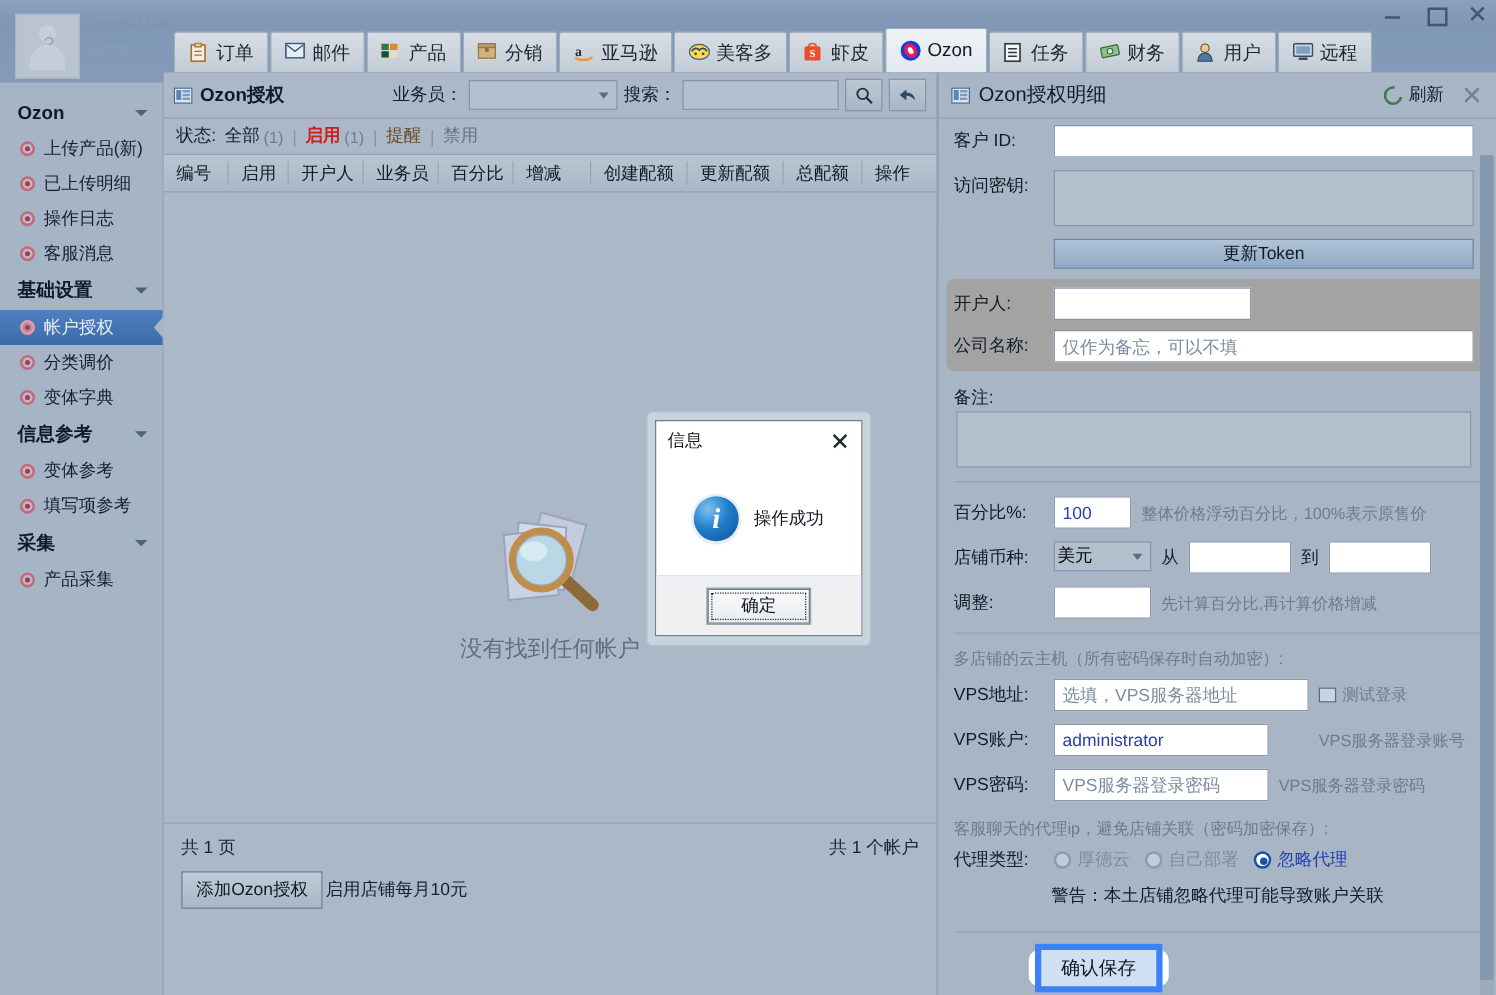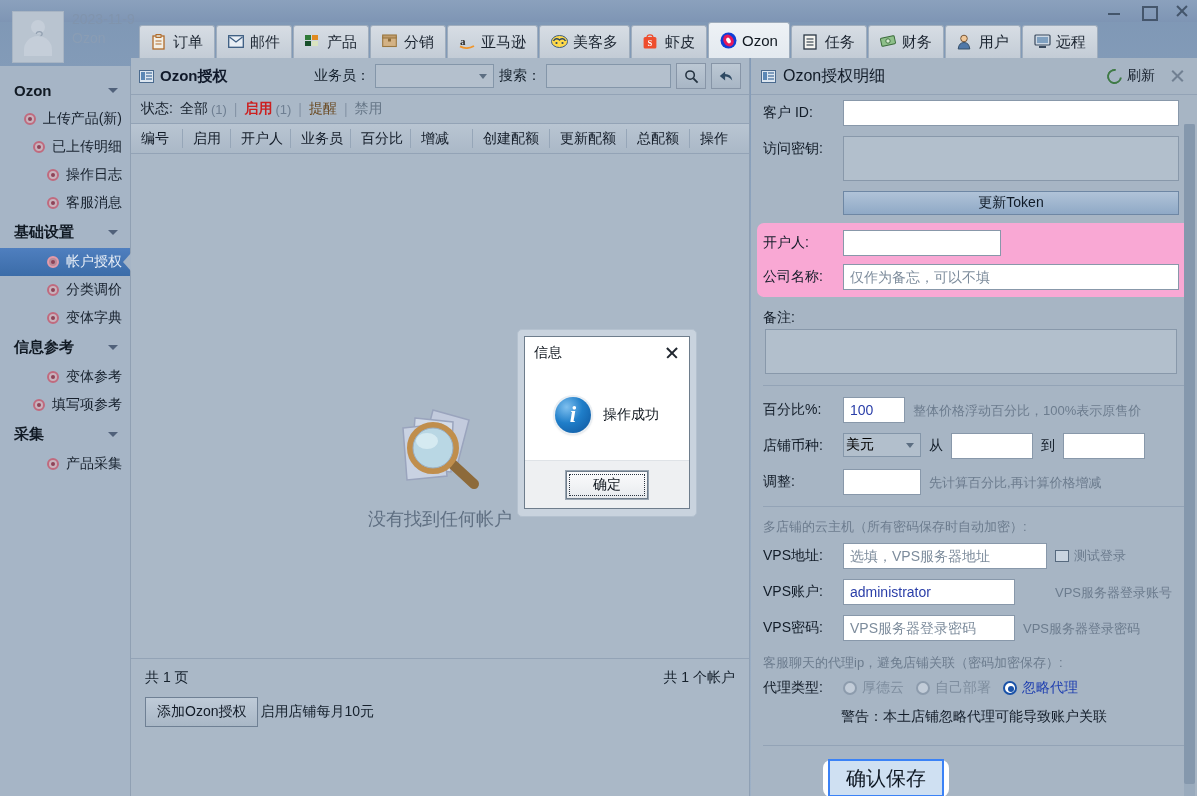--- a/index.html
+++ b/index.html
@@ -73,21 +73,21 @@
     padding-top:10px;
   }
   .sb-group {
     display:flex; align-items:center; justify-content:space-between;
     padding:6px 12px 6px 14px; font-weight:bold; font-size:15px; color:#111a24;
     cursor:pointer;
   }
   .sb-group .caret { width:0;height:0;border-left:5px solid transparent;border-right:5px solid transparent;border-top:5px solid #50617a; }
   .sb-item {
     display:flex; align-items:center; gap:7px;
-    padding:5px 8px 5px 16px; font-size:14px; color:#16202c; cursor:pointer;justify-content:flex-end;
+    padding:5px 8px 5px 16px; font-size:14px; color:#16202c; cursor:pointer;
   }
   .sb-item.active { background: linear-gradient(180deg,#4f7fbf 0%,#3b6ca8 100%); color:#e8eef6; position:relative; }
   .sb-item.active::after {
     content:""; position:absolute; right:-1px; top:50%; transform:translateY(-50%);
     width:0;height:0;border-top:9px solid transparent;border-bottom:9px solid transparent;border-right:8px solid #a6b5c6;
   }
   .bullet { width:12px;height:12px;border-radius:50%;border:2px solid #c06a7e;flex:none;position:relative;background:#c9b3bd; }
   .bullet::after{content:"";position:absolute;left:2px;top:2px;width:4px;height:4px;border-radius:50%;background:#8e4458;}
   .sb-item.active .bullet { border-color:#e49aa8;background:#b98b9a; }
 
@@ -160,30 +160,30 @@
   .fin { background:#ffffff; border:1px solid #8898aa; height:26px; padding:0 6px; font-size:14px; color:#1b2533; line-height:24px; }
   .fin.white { background:#ffffff; }
   .fin.ph { color:#7d8c9c; }
   .fin.val { color:#2a3ea8; }
   .ta { background:#b2bfcc; border:1px solid #8898aa; height:44px; }
   .btn-token {
     background:linear-gradient(180deg,#b0c3d8,#8fa9c6); border:1px solid #6e87a4;
     height:24px; display:flex;align-items:center;justify-content:center;
     font-size:14px;color:#0f1a27;cursor:pointer;
   }
-  .hl-box { background:#f9a8d4; border-radius:7px; margin:3px 6px; padding:3px 0; }
+  .hl-box { background:#a3a3a3; border-radius:7px; margin:3px 6px; padding:3px 0; }
   .hint { font-size:13px; color:#6c7c8e; }
   .divline { height:1px; background:#93a3b6; margin:6px 12px; }
   .radio { width:14px;height:14px;border-radius:50%;border:2px solid #8d9cad;background:#c2ccd8;flex:none;position:relative;cursor:pointer; }
   .radio.on { border-color:#1a52a8; background:#ffffff; }
   .radio.on::after{content:"";position:absolute;left:3px;top:3px;width:6px;height:6px;border-radius:50%;background:#1a52a8;}
   .rlabel { font-size:14px;color:#7e8d9e; }
   .rlabel.on { color:#1f3fb0; }
   .btn-save-wrap { background:#fff; border-radius:8px; padding:5px; display:inline-block; }
-  .btn-save { background:#cfe0f2; border:2px solid #3b82f6; padding:6px 16px; font-size:20px;color:#0e1722;cursor:pointer;text-align:right; }
+  .btn-save { background:#cfe0f2; border:5px solid #3b82f6; padding:6px 16px; font-size:15px;color:#0e1722;cursor:pointer;text-align:right; }
   #d-scroll { position:absolute; right:2px; top:66px; width:11px; height:700px; background:#9aabbd; }
   #d-scroll .thumb { position:absolute; left:0; top:0; width:11px; height:660px; background:#8598ad; border-radius:2px; }
 
   
   #modal-shadow {
     position:absolute; left:517px; top:329px; width:180px; height:188px;
     background:#c9d3de; border:1px solid #b4c1cf; border-radius:5px;
   }
   #modal {
     position:absolute; left:524px; top:336px; width:166px; height:173px;

